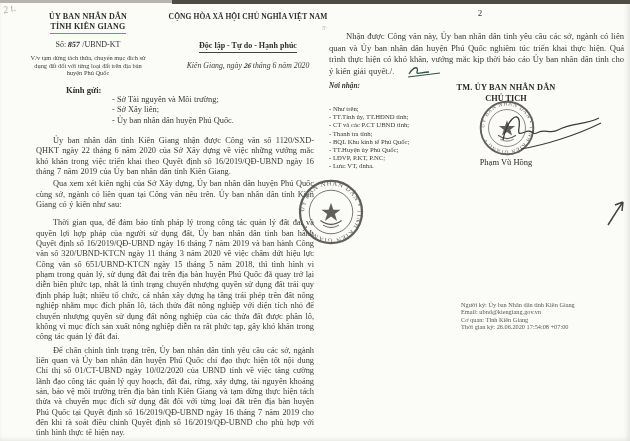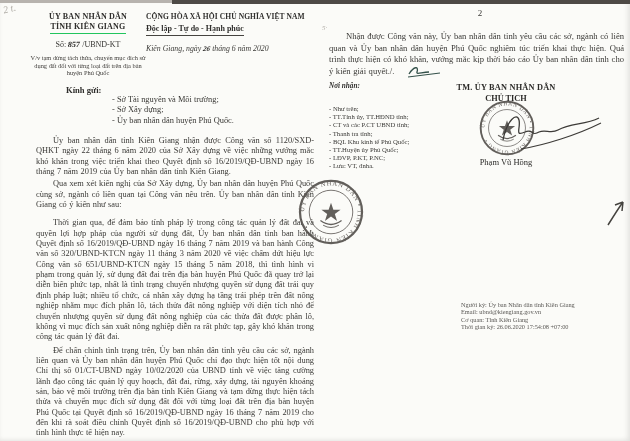--- a/index.html
+++ b/index.html
@@ -16,23 +16,23 @@
   .strip-r{position:absolute;left:172px;top:0;width:458px;height:4px;background:#4e4a46}
   
   .pencil{color:#9a968f;font-style:italic;opacity:.8}
   
   .head-left{left:28px;top:12px;width:120px;text-align:center}
   .issuer{font-size:8px;font-weight:bold;line-height:10px;letter-spacing:.2px;color:#2f2e2c}
   .issuer-u{display:inline-block;border-bottom:1px solid #22c55e;padding-bottom:1px}
   .numline{font-size:8px;margin-top:6px;color:#33322f}
   .hand{display:inline-block;transform:skewX(-9deg);font-weight:bold;color:#2b2a28}
   .subject{font-size:6.4px;line-height:7.7px;margin-top:5px;color:#403e3b}
-  .head-right{left:146px;top:12px;width:172px;text-align:left}
+  .head-right{left:162px;top:12px;width:172px;text-align:center}
   .motto1{font-size:7.5px;font-weight:bold;letter-spacing:.1px;color:#2f2e2c}
-  .motto2{font-size:8px;font-weight:bold;margin-top:3px;color:#2f2e2c}
+  .motto2{font-size:8px;font-weight:bold;margin-top:20px;color:#2f2e2c}
   .motto2 span{display:inline-block;border-bottom:1px solid #45433f;padding-bottom:1.5px}
   .dateline{font-size:7.8px;font-style:italic;margin-top:8px;color:#3c3b38}
   
   .kinhgui-label{left:66px;top:85px;font-size:8.6px;font-weight:bold;color:#2f2e2c}
   .recips{left:112px;top:95px;font-size:8.4px;line-height:10.3px;color:#383734}
   
   .lp-body{left:36px;top:136px;width:278px}
   .lp-body p{margin:0 0 2px 0;font-size:8.35px;line-height:10.35px;text-align:justify;text-indent:17px;color:#3a3936;word-spacing:.4px}
   .lp-body p.gap{margin-bottom:8px}
   .lp-body p.gap2{margin-bottom:3px}
@@ -83,21 +83,21 @@
       <div class="dateline">
         <span>Kiên Giang, ngày</span>
         <span class="hand" style="font-size:7px">26</span>
         <span>tháng 6 năm 2020</span>
       </div>
     </div>
 
     <div class="abs kinhgui-label">Kính gửi:</div>
     <div class="abs recips">
       <div>- Sở Tài nguyên và Môi trường;</div>
-      <div>- Sở Xây dựng;</div>
+      <div>- Sở Xây liên;</div>
       <div>- Ủy ban nhân dân huyện Phú Quốc.</div>
     </div>
 
     <div class="abs lp-body">
       <p>Ủy ban nhân dân tỉnh Kiên Giang nhận được Công văn số 1120/SXD-QHKT ngày 22 tháng 6 năm 2020 của Sở Xây dựng về việc những vướng mắc khó khăn trong việc triển khai theo Quyết định số 16/2019/QĐ-UBND ngày 16 tháng 7 năm 2019 của Ủy ban nhân dân tỉnh Kiên Giang.</p>
       <p class="gap">Qua xem xét kiến nghị của Sở Xây dựng, Ủy ban nhân dân huyện Phú Quốc cùng sở, ngành có liên quan tại Công văn nêu trên. Ủy ban nhân dân tỉnh Kiên Giang có ý kiến như sau:</p>
       <p class="gap2">Thời gian qua, để đảm bảo tính pháp lý trong công tác quản lý đất đai và quyền lợi hợp pháp của người sử dụng đất, Ủy ban nhân dân tỉnh ban hành Quyết định số 16/2019/QĐ-UBND ngày 16 tháng 7 năm 2019 và ban hành Công văn số 320/UBND-KTCN ngày 11 tháng 3 năm 2020 về việc chấm dứt hiệu lực Công văn số 651/UBND-KTCN ngày 15 tháng 5 năm 2018, thì tình hình vi phạm trong quản lý, sử dụng đất đai trên địa bàn huyện Phú Quốc đã quay trở lại diễn biến phức tạp, nhất là tình trạng chuyển nhượng quyền sử dụng đất trái quy định pháp luật; nhiều tổ chức, cá nhân xây dựng hạ tầng trái phép trên đất nông nghiệp nhằm mục đích phân lô, tách thửa đất nông nghiệp với diện tích nhỏ để chuyển nhượng quyền sử dụng đất nông nghiệp của các thửa đất được phân lô, không vì mục đích sản xuất nông nghiệp diễn ra rất phức tạp, gây khó khăn trong công tác quản lý đất đai.</p>
       <p>Để chấn chỉnh tình trạng trên, Ủy ban nhân dân tỉnh yêu cầu các sở, ngành liên quan và Ủy ban nhân dân huyện Phú Quốc chỉ đạo thực hiện tốt nội dung Chỉ thị số 01/CT-UBND ngày 10/02/2020 của UBND tỉnh về việc tăng cường lãnh đạo công tác quản lý quy hoạch, đất đai, rừng, xây dựng, tài nguyên khoáng sản, bảo vệ môi trường trên địa bàn tỉnh Kiên Giang và tạm dừng thực hiện tách thửa và chuyển mục đích sử dụng đất đối với từng loại đất trên địa bàn huyện Phú Quốc tại Quyết định số 16/2019/QĐ-UBND ngày 16 tháng 7 năm 2019 cho đến khi rà soát điều chỉnh Quyết định số 16/2019/QĐ-UBND cho phù hợp với tình hình thực tế hiện nay.</p>
     </div>
 

